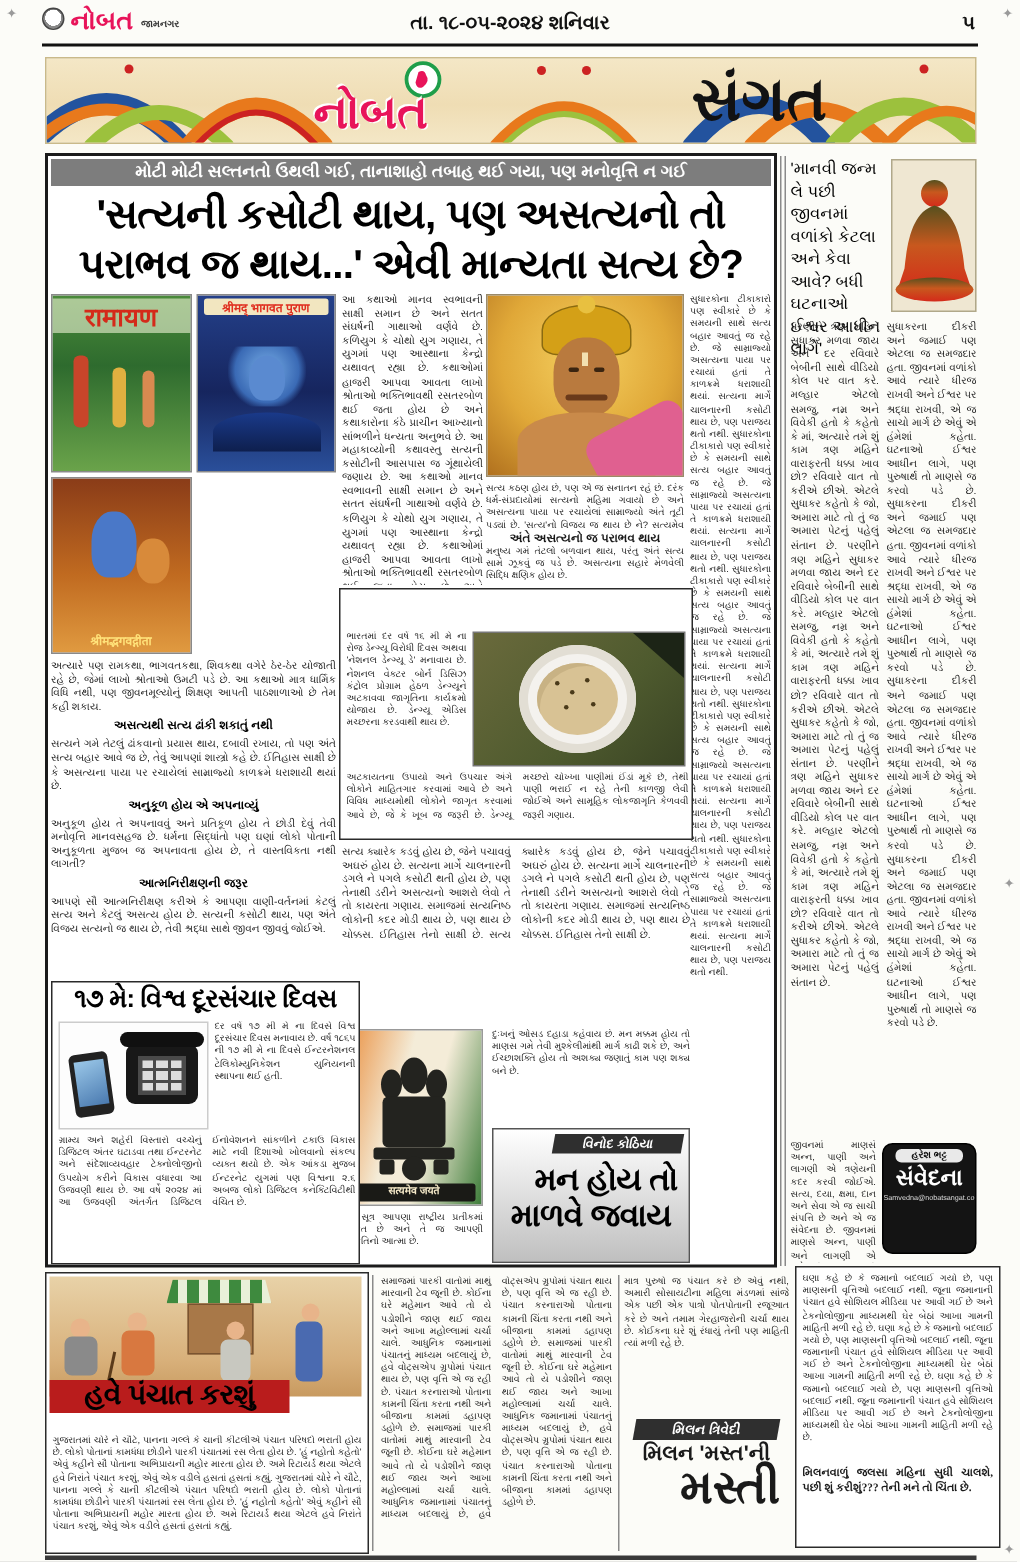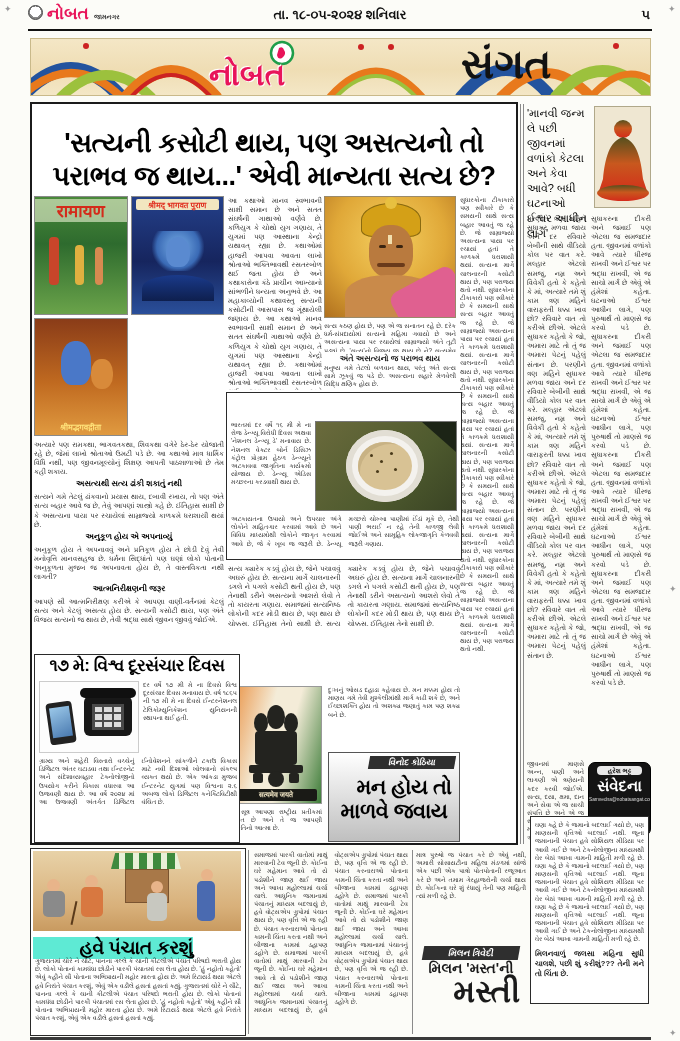--- a/index.html
+++ b/index.html
@@ -75,25 +75,26 @@
         <path d="M305,58 Q345,16 385,58" stroke="#9cc13d" stroke-width="4"></path>
         <circle cx="330" cy="8" r="3" fill="#cc2222"></circle>
         <circle cx="360" cy="8" r="3" fill="#cc2222"></circle>
         <circle cx="55" cy="7" r="3" fill="#cc2222"></circle>
         <circle cx="585" cy="7" r="3" fill="#cc2222"></circle>
       </g>
       <circle cx="251" cy="14" r="11" fill="#fff" stroke="#1f9e4a" stroke-width="2.5"></circle>
       <path d="M248,9 q4,-2 5,2 q3,4 -2,8 q-4,2 -5,-3 z" fill="#e8145a"></path>
     </svg>
     <div class="abs banner-title" style="left:178px;top:18px;">નોબત</div>
-    <div class="abs section-title" style="left:430px;top:4px;font-family:Liberation Mono, monospace;">સંગત</div>
+    <div class="abs section-title" style="left:430px;top:4px;">સંગત</div>
   </div>
 
   <div class="abs box" style="left:30px;top:102px;width:488px;height:743px;"></div>
 
+  <div class="abs strap" style="left:34px;top:106px;width:480px;height:18px;">મોટી મોટી સલ્તનતો ઉથલી ગઈ, તાનાશાહો તબાહ થઈ ગયા, પણ મનોવૃત્તિ ન ગઈ</div>
   <div class="abs headline" style="left:34px;top:160px;width:480px;">પરાભવ જ થાય...' એવી માન્યતા સત્ય છે?</div>
   <div class="abs headline" style="left:34px;top:127px;width:480px;">'સત્યની કસોટી થાય, પણ અસત્યનો તો</div>
 
   <div class="abs" style="left:34px;top:196px;width:190px;height:240px;display:grid;grid-template-columns:1fr 1fr;grid-gap:3px;">
     <div class="book" style="background:linear-gradient(180deg,#4a8a3a,#2e6b2e 40%,#6aa34a);">
       <span class="booktitle" style="color:#d42a1a;font-size:17px;background:rgba(255,255,230,.55);">रामायण</span>
       <span class="abs" style="left:14px;top:40px;width:10px;height:48px;background:#c8452a;border-radius:4px;"></span>
       <span class="abs" style="left:40px;top:48px;width:9px;height:40px;background:#e0b040;border-radius:4px;"></span>
       <span class="abs" style="left:60px;top:50px;width:8px;height:38px;background:#d88a50;border-radius:4px;"></span>
     </div>
@@ -240,32 +241,32 @@
       <span class="abs" style="left:14px;top:28px;width:13px;height:13px;background:#e8b48a;border-radius:50%;"></span>
       <span class="abs" style="left:10px;top:40px;width:22px;height:26px;background:#8a8a8a;border-radius:5px;"></span>
       <span class="abs" style="left:52px;top:24px;width:13px;height:13px;background:#e8b48a;border-radius:50%;"></span>
       <span class="abs" style="left:48px;top:36px;width:22px;height:30px;background:#d87840;border-radius:5px;"></span>
       <span class="abs" style="left:118px;top:30px;width:12px;height:12px;background:#e8b48a;border-radius:50%;"></span>
       <span class="abs" style="left:114px;top:42px;width:20px;height:28px;background:#c8c8c0;border-radius:5px;"></span>
       <span class="abs" style="left:168px;top:18px;width:12px;height:12px;background:#e8b48a;border-radius:50%;"></span>
       <span class="abs" style="left:164px;top:30px;width:18px;height:40px;background:#4a6ab0;border-radius:5px;"></span>
       <span class="abs" style="left:40px;top:50px;width:2px;height:24px;background:#5a3a1a;transform:rotate(12deg);"></span>
     </div>
-    <div class="abs secthead" style="left:2px;top:88px;width:160px;font-size:19px;background:#5eead4;text-align:right;">હવે પંચાત કરશું</div>
+    <div class="abs secthead" style="left:2px;top:71px;width:160px;font-size:19px;background:#b91c1c;text-align:center;">હવે પંચાત કરશું</div>
     <div class="abs t6" style="left:4px;top:108px;width:206px;height:76px;">ગુજરાતમાં ચોરે ને ચૌટે, પાનના ગલ્લે કે ચાની કીટલીએ પંચાત પરિષદો ભરાતી હોય છે. લોકો પોતાનાં કામધંધા છોડીને પારકી પંચાતમાં રસ લેતા હોય છે. 'હું નહોતો કહેતો' એવું કહીને સૌ પોતાના અભિપ્રાયની મહોર મારતા હોય છે. અમે રિટાયર્ડ થયા એટલે હવે નિરાંતે પંચાત કરશું, એવું એક વડીલે હસતાં હસતાં કહ્યું. ગુજરાતમાં ચોરે ને ચૌટે, પાનના ગલ્લે કે ચાની કીટલીએ પંચાત પરિષદો ભરાતી હોય છે. લોકો પોતાનાં કામધંધા છોડીને પારકી પંચાતમાં રસ લેતા હોય છે. 'હું નહોતો કહેતો' એવું કહીને સૌ પોતાના અભિપ્રાયની મહોર મારતા હોય છે. અમે રિટાયર્ડ થયા એટલે હવે નિરાંતે પંચાત કરશું, એવું એક વડીલે હસતાં હસતાં કહ્યું.</div>
   </div>
 
   <div class="abs t6 c2" style="left:254px;top:851px;width:154px;height:182px;">સમાજમાં પારકી વાતોમાં માથું મારવાની ટેવ જૂની છે. કોઈના ઘરે મહેમાન આવે તો યે પડોશીને જાણ થઈ જાય અને આખા મહોલ્લામાં ચર્ચા ચાલે. આધુનિક જમાનામાં પંચાતનું માધ્યમ બદલાયું છે, હવે વોટ્સએપ ગ્રુપોમાં પંચાત થાય છે, પણ વૃત્તિ એ જ રહી છે. પંચાત કરનારાઓ પોતાના કામની ચિંતા કરતા નથી અને બીજાના કામમાં ડહાપણ ડહોળે છે. સમાજમાં પારકી વાતોમાં માથું મારવાની ટેવ જૂની છે. કોઈના ઘરે મહેમાન આવે તો યે પડોશીને જાણ થઈ જાય અને આખા મહોલ્લામાં ચર્ચા ચાલે. આધુનિક જમાનામાં પંચાતનું માધ્યમ બદલાયું છે, હવે વોટ્સએપ ગ્રુપોમાં પંચાત થાય છે, પણ વૃત્તિ એ જ રહી છે. પંચાત કરનારાઓ પોતાના કામની ચિંતા કરતા નથી અને બીજાના કામમાં ડહાપણ ડહોળે છે. સમાજમાં પારકી વાતોમાં માથું મારવાની ટેવ જૂની છે. કોઈના ઘરે મહેમાન આવે તો યે પડોશીને જાણ થઈ જાય અને આખા મહોલ્લામાં ચર્ચા ચાલે. આધુનિક જમાનામાં પંચાતનું માધ્યમ બદલાયું છે, હવે વોટ્સએપ ગ્રુપોમાં પંચાત થાય છે, પણ વૃત્તિ એ જ રહી છે. પંચાત કરનારાઓ પોતાના કામની ચિંતા કરતા નથી અને બીજાના કામમાં ડહાપણ ડહોળે છે.</div>
 
   <div class="abs t6" style="left:416px;top:851px;width:110px;height:92px;">માત્ર પુરુષો જ પંચાત કરે છે એવું નથી, અમારી સોસાયટીના મહિલા મંડળમાં સાંજે એક પછી એક પાત્રો પોતપોતાની રજૂઆત કરે છે અને તમામ ગેરહાજરોની ચર્ચા થાય છે. કોઈકના ઘરે શું રંધાયું તેની પણ માહિતી ત્યાં મળી રહે છે.</div>
   <div class="abs" style="left:416px;top:946px;width:110px;height:88px;">
     <div class="ribbon" style="width:96px;margin:0 auto;font-size:9px;line-height:14px;">મિલન ત્રિવેદી</div>
     <div class="milan-line1">મિલન 'મસ્ત'ની</div>
     <div class="milan-line2">મસ્તી</div>
   </div>
 
-  <div class="abs box1" style="left:530px;top:816px;width:119px;height:188px;padding:4px;">
+  <div class="abs box1" style="left:530px;top:844px;width:137px;height:188px;padding:4px;font-family:Liberation Serif, serif;">
     <div class="t6" style="height:128px;">ઘણા કહે છે કે જમાનો બદલાઈ ગયો છે, પણ માણસની વૃત્તિઓ બદલાઈ નથી. જૂના જમાનાની પંચાત હવે સોશિયલ મીડિયા પર આવી ગઈ છે અને ટેકનોલોજીના માધ્યમથી ઘેર બેઠાં આખા ગામની માહિતી મળી રહે છે. ઘણા કહે છે કે જમાનો બદલાઈ ગયો છે, પણ માણસની વૃત્તિઓ બદલાઈ નથી. જૂના જમાનાની પંચાત હવે સોશિયલ મીડિયા પર આવી ગઈ છે અને ટેકનોલોજીના માધ્યમથી ઘેર બેઠાં આખા ગામની માહિતી મળી રહે છે. ઘણા કહે છે કે જમાનો બદલાઈ ગયો છે, પણ માણસની વૃત્તિઓ બદલાઈ નથી. જૂના જમાનાની પંચાત હવે સોશિયલ મીડિયા પર આવી ગઈ છે અને ટેકનોલોજીના માધ્યમથી ઘેર બેઠાં આખા ગામની માહિતી મળી રહે છે.</div>
     <div class="bold-end">મિલનવાળું જલસા મહિના સુધી ચાલશે, પછી શું કરીશું??? તેની મને તો ચિંતા છે.</div>
   </div>
 
   <div class="abs" style="left:30px;top:1037px;width:621px;height:3px;background:#3a3a3a;"></div>
 </div>
 
 </body></html>

